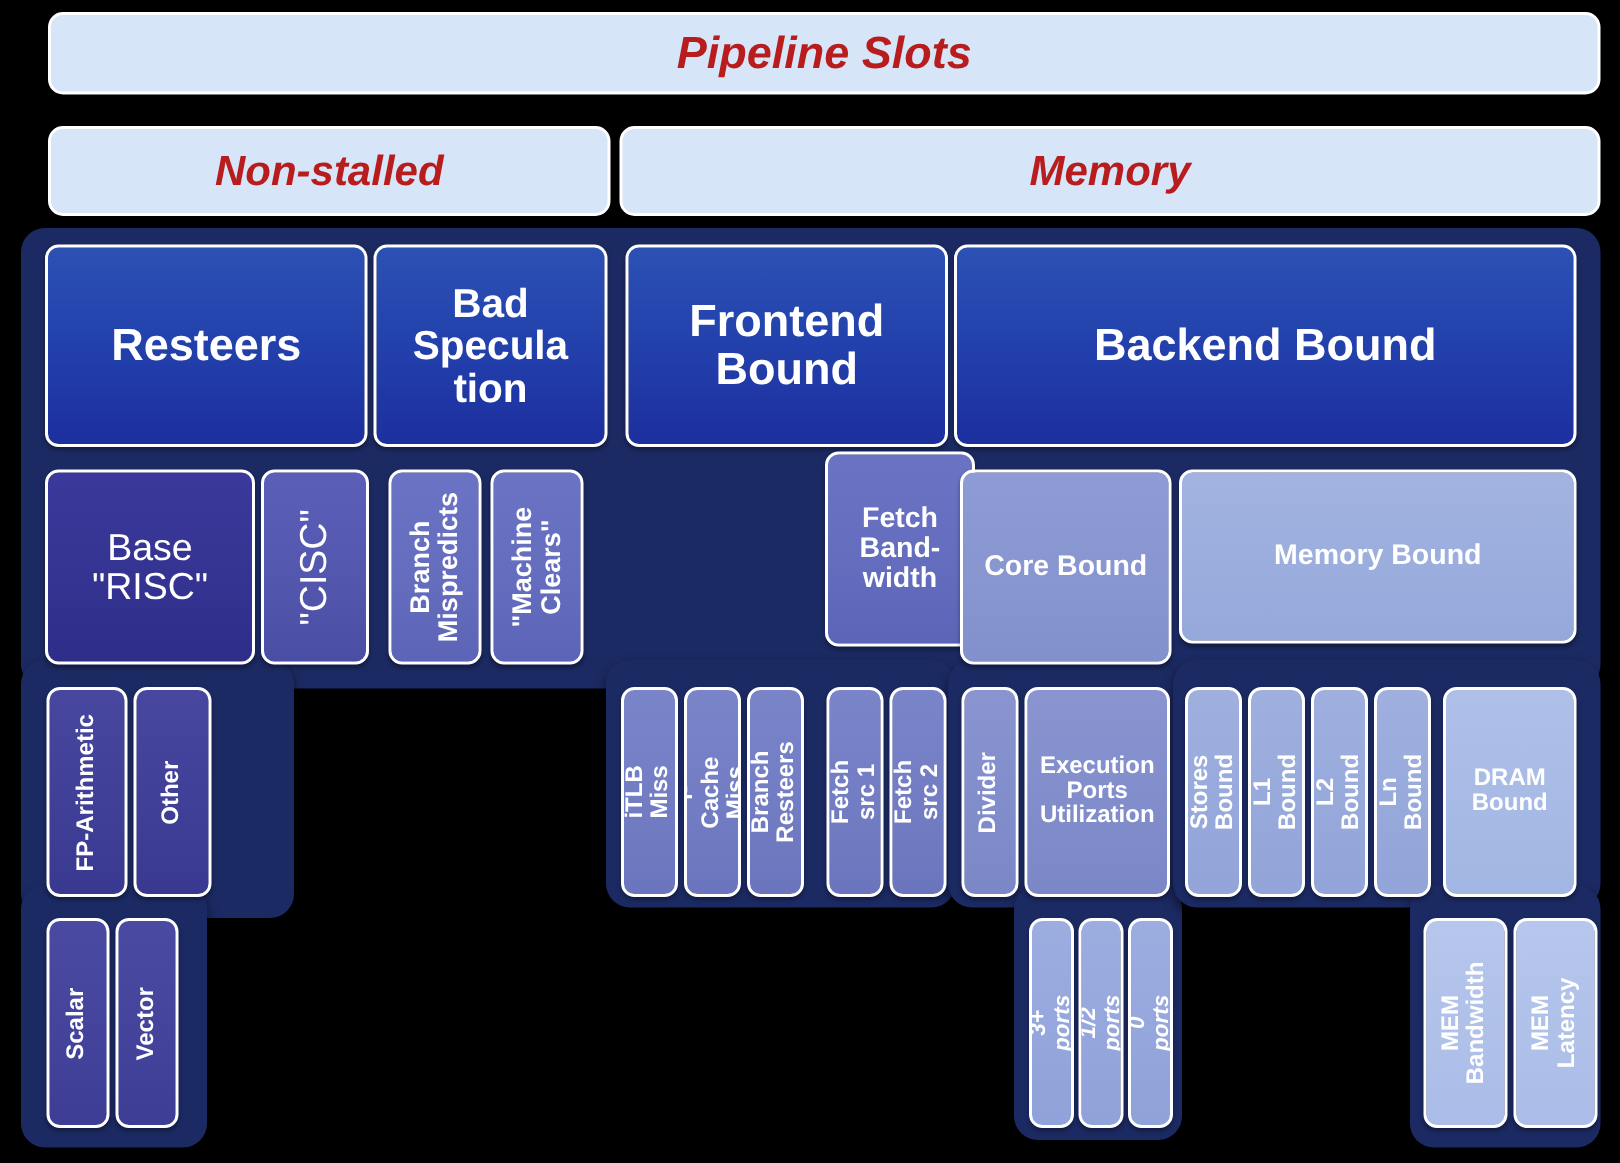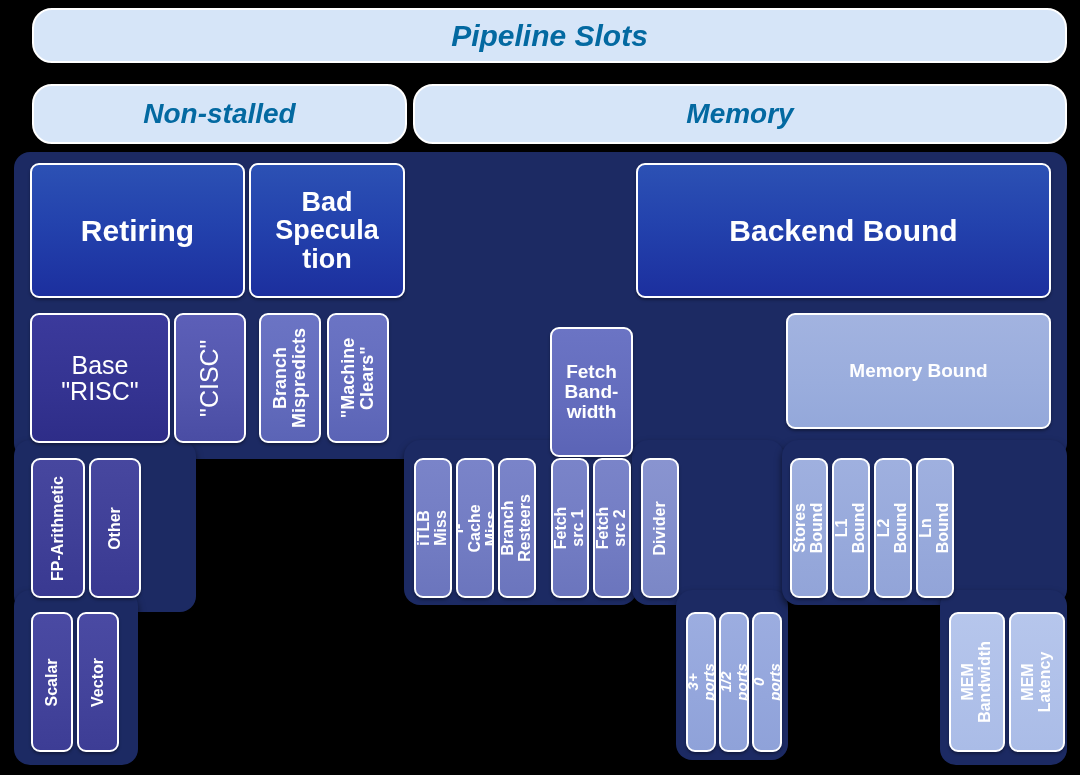--- a/index.html
+++ b/index.html
@@ -22,25 +22,25 @@
     font-weight:bold;
     line-height:1.06;
     overflow:hidden;
     box-shadow:0 2px 3px rgba(0,0,0,.35);
   }
   .lbl{display:block;width:100%;}
 
   
   .hdr{
     background:#d6e5f8;
-    color:#0369a1;
+    color:#b91c1c;
     font-style:italic;
     font-weight:bold;
     border:2.5px solid #ffffff;
-    border-radius:20px;
+    border-radius:10px;
     box-shadow:0 3px 4px rgba(0,0,0,.45);
   }
 
   
   .navy{
     position:absolute;
     background:#1c2a63;
     border-radius:16px;
     box-shadow:0 4px 7px rgba(0,0,0,.55);
   }
@@ -101,43 +101,49 @@
   </div>
 
   <div class="hdr box fs-hdr2" style="left:32px;top:84px;width:375px;height:60px;">
     <span class="lbl">Non-stalled</span>
   </div>
   <div class="hdr box fs-hdr2" style="left:413px;top:84px;width:654px;height:60px;">
     <span class="lbl">Memory</span>
   </div>
 
   <div class="box t2 fs-l2" style="left:30px;top:163px;width:215px;height:135px;">
-    <span class="lbl">Retiring</span>
+    <span class="lbl">Resteers</span>
   </div>
   <div class="box t2 fs-l2s" style="left:249px;top:163px;width:156px;height:135px;">
     <span class="lbl">Bad Specula tion</span>
   </div>
+  <div class="box t2 fs-l2" style="left:417px;top:163px;width:215px;height:135px;">
+    <span class="lbl">Frontend Bound</span>
+  </div>
   <div class="box t2 fs-l2" style="left:636px;top:163px;width:415px;height:135px;text-align:center;">
     <span class="lbl">Backend Bound</span>
   </div>
 
   <div class="box t3a fs-l3thin" style="left:30px;top:313px;width:140px;height:130px;">
     <span class="lbl">Base "RISC"</span>
   </div>
   <div class="box t3b rot fs-l3thin" style="left:174px;top:313px;width:72px;height:130px;">
     <span class="lbl" style="width: 116px; white-space: nowrap; text-align: center;">"CISC"</span>
   </div>
   <div class="box t3c rot fs-l3b" style="left:259px;top:313px;width:62px;height:130px;">
     <span class="lbl" style="width: 116px; white-space: normal; text-align: center;">Branch Mispredicts</span>
   </div>
   <div class="box t3c rot fs-l3b" style="left:327px;top:313px;width:62px;height:130px;">
     <span class="lbl" style="width: 116px; white-space: normal; text-align: center;">"Machine Clears"</span>
   </div>
-  <div class="box t3c fs-l3" style="left:550px;top:327px;width:83px;height:130px;">
+  <div class="box t3c fs-l3" style="left:550px;top:301px;width:100px;height:130px;">
     <span class="lbl">Fetch Band- width</span>
+  </div>
+  <div class="box t3d fs-l3" style="left:640px;top:313px;width:141px;height:130px;">
+    <span class="lbl">Core Bound</span>
   </div>
   <div class="box t3e fs-l3" style="left:786px;top:313px;width:265px;height:116px;">
     <span class="lbl">Memory Bound</span>
   </div>
 
   <div class="box t4a rot fs-l4" style="left:31px;top:458px;width:54px;height:140px;">
     <span class="lbl" style="width: 126px; white-space: nowrap; text-align: center;">FP-Arithmetic</span>
   </div>
   <div class="box t4a rot fs-l4" style="left:89px;top:458px;width:52px;height:140px;">
     <span class="lbl" style="width: 126px; white-space: nowrap; text-align: center;">Other</span>
@@ -156,33 +162,39 @@
   <div class="box t4b rot fs-l4" style="left:551px;top:458px;width:38px;height:140px;">
     <span class="lbl" style="width: 126px; white-space: normal; text-align: center;">Fetch src 1</span>
   </div>
   <div class="box t4b rot fs-l4" style="left:593px;top:458px;width:38px;height:140px;">
     <span class="lbl" style="width: 126px; white-space: normal; text-align: center;">Fetch src 2</span>
   </div>
 
   <div class="box t4c rot fs-l4" style="left:641px;top:458px;width:38px;height:140px;">
     <span class="lbl" style="width: 126px; white-space: nowrap; text-align: center;">Divider</span>
   </div>
+  <div class="box t4c fs-l4" style="left:683px;top:458px;width:97px;height:140px;">
+    <span class="lbl">Execution Ports Utilization</span>
+  </div>
 
   <div class="box t4d rot fs-l4" style="left:790px;top:458px;width:38px;height:140px;">
     <span class="lbl" style="width: 126px; white-space: normal; text-align: center;">Stores Bound</span>
   </div>
   <div class="box t4d rot fs-l4" style="left:832px;top:458px;width:38px;height:140px;">
     <span class="lbl" style="width: 126px; white-space: normal; text-align: center;">L1 Bound</span>
   </div>
   <div class="box t4d rot fs-l4" style="left:874px;top:458px;width:38px;height:140px;">
     <span class="lbl" style="width: 126px; white-space: normal; text-align: center;">L2 Bound</span>
   </div>
   <div class="box t4d rot fs-l4" style="left:916px;top:458px;width:38px;height:140px;">
     <span class="lbl" style="width: 126px; white-space: normal; text-align: center;">Ln Bound</span>
   </div>
+  <div class="box t4e fs-l4" style="left:962px;top:458px;width:89px;height:140px;">
+    <span class="lbl">DRAM Bound</span>
+  </div>
 
   <div class="box t5a rot fs-l5" style="left:31px;top:612px;width:42px;height:140px;">
     <span class="lbl" style="width: 126px; white-space: nowrap; text-align: center;">Scalar</span>
   </div>
   <div class="box t5a rot fs-l5" style="left:77px;top:612px;width:42px;height:140px;">
     <span class="lbl" style="width: 126px; white-space: nowrap; text-align: center;">Vector</span>
   </div>
 
   <div class="box t5b rot ital fs-l5s" style="left:686px;top:612px;width:30px;height:140px;">
     <span class="lbl" style="width: 126px; white-space: normal; text-align: center;">3+ ports</span>

